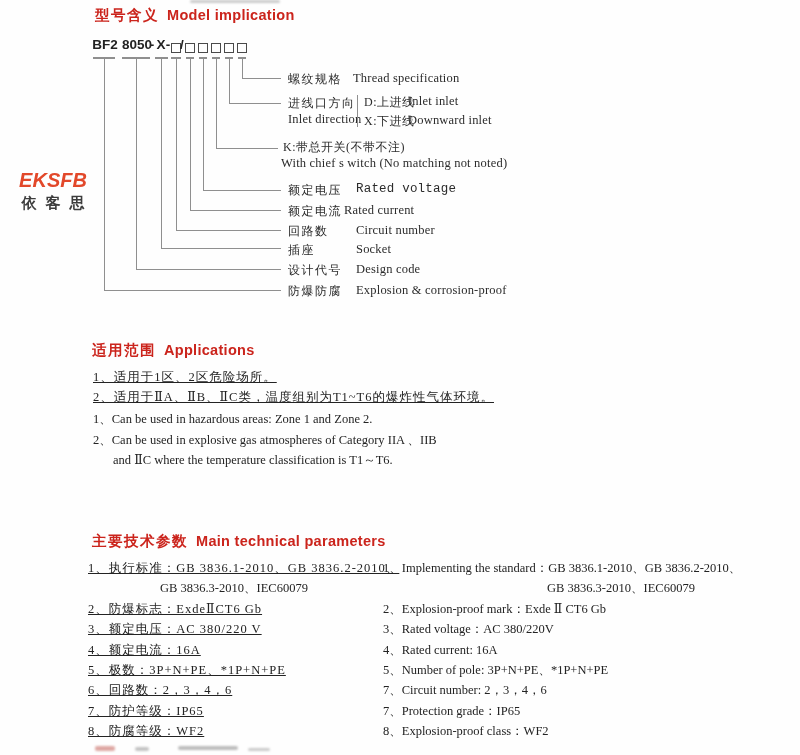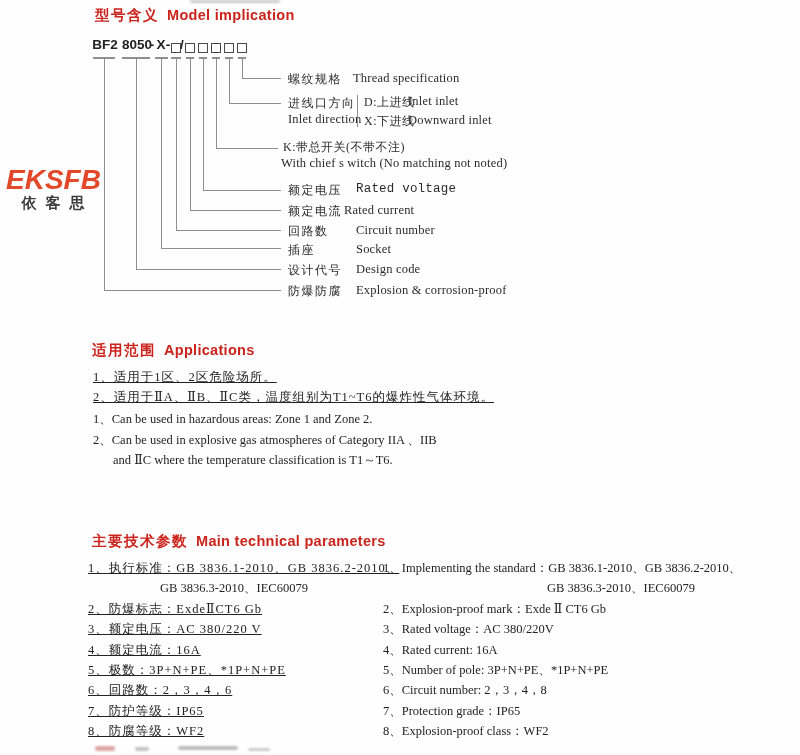--- a/index.html
+++ b/index.html
@@ -23,21 +23,21 @@
   .v{width:1px;}
   .h{height:1px;}
   .tick{height:1.5px;}
 
   .cnlabel{position:absolute;font-size:12px;color:#2b2b2b;letter-spacing:1.5px;white-space:nowrap;}
   .enlabel{position:absolute;font-size:12.5px;color:#2b2b2b;white-space:nowrap;letter-spacing:.2px;}
 
   
   .logo{position:absolute;left:6px;top:168px;width:94px;text-align:center;}
   .logo-latin{font-family:"Liberation Sans",sans-serif;font-style:italic;font-weight:900;
-              font-size:28px;color:#e2482a;letter-spacing:0;line-height:24px;transform:scaleY(1.02);}
+              font-size:20px;color:#e2482a;letter-spacing:0;line-height:24px;transform:scaleY(1.02);}
   .logo-cn{font-size:15px;font-weight:bold;color:#3d3d3d;letter-spacing:9px;margin-top:2px;
            margin-right:-9px;line-height:18px;}
 
   
   .textcol{position:absolute;font-size:12.5px;color:#232323;}
   .textcol .row{height:20.4px;line-height:20.4px;white-space:nowrap;}
   .cnrow{letter-spacing:1px;text-decoration:underline;}
   .ind-l{padding-left:72px;}
   .ind-r{padding-left:164px;}
 
@@ -161,21 +161,21 @@
     <div class="row cnrow">8、防腐等级：WF2</div>
   </div>
 
   <div class="textcol" style="left:383px;top:558px;width:410px;">
     <div class="row">1、Implementing the standard：GB 3836.1-2010、GB 3836.2-2010、</div>
     <div class="row ind-r">GB 3836.3-2010、IEC60079</div>
     <div class="row">2、Explosion-proof mark：Exde Ⅱ CT6 Gb</div>
     <div class="row">3、Rated voltage：AC 380/220V</div>
     <div class="row">4、Rated current: 16A</div>
     <div class="row">5、Number of pole: 3P+N+PE、*1P+N+PE</div>
-    <div class="row">6、Circuit number: 2，3，4，8</div>
+    <div class="row">7、Circuit number: 2，3，4，6</div>
     <div class="row">7、Protection grade：IP65</div>
     <div class="row">8、Explosion-proof class：WF2</div>
   </div>
 
   <div class="smudge" style="left:95px;top:746px;width:20px;height:5px;background:#c0534a;"></div>
   <div class="smudge" style="left:135px;top:747px;width:14px;height:4px;background:#8a8a8a;"></div>
   <div class="smudge" style="left:178px;top:746px;width:60px;height:4px;background:#7d7d7d;"></div>
   <div class="smudge" style="left:248px;top:748px;width:22px;height:3px;background:#9a9a9a;"></div>
 
 </div>

